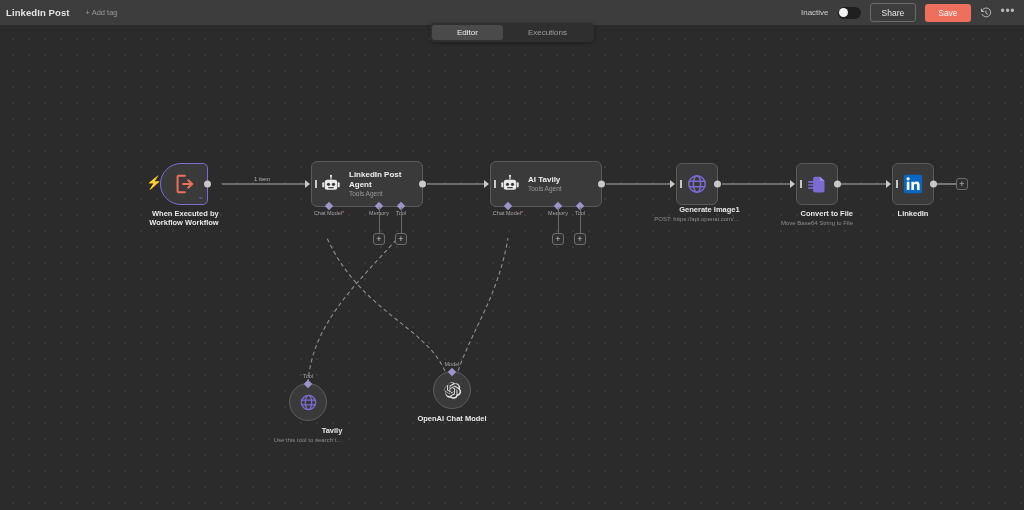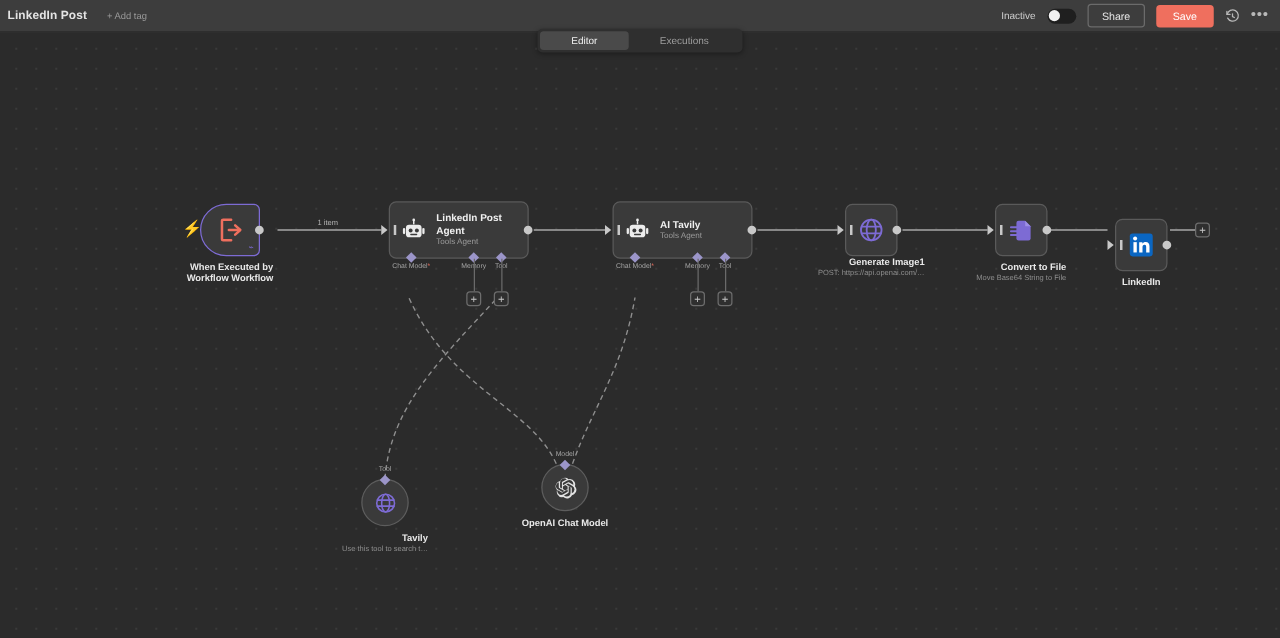--- a/index.html
+++ b/index.html
@@ -425,21 +425,21 @@
         <path d="M2 9h7M2 12.5h7M2 16h7" stroke="#7d6bd4" stroke-width="1.8" stroke-linecap="round" fill="none"></path>
       </svg>
       <div class="dot-out"></div>
     </div>
     <div class="node-caption" style="top:46px;">
       <div class="cap-title">Convert to File</div>
       <div class="cap-sub">Move Base64 String to File</div>
     </div>
   </div>
 
-  <div class="node" style="left:892px; top:137px;margin-top:12px;">
+  <div class="node" style="left:892px; top:137px;">
     <div class="node-box square-box">
       <div class="arrow-in"></div>
       <svg width="22" height="22" viewBox="0 0 24 24">
         <rect x="2" y="2" width="20" height="20" rx="2.5" fill="#0a66c2"></rect>
         <rect x="5.2" y="9.5" width="2.9" height="9" fill="#ffffff"></rect>
         <circle cx="6.65" cy="6.3" r="1.75" fill="#ffffff"></circle>
         <path d="M10.2 9.5h2.8v1.3c.5-.9 1.6-1.5 2.9-1.5 2.3 0 3.3 1.4 3.3 3.9v5.3h-2.9v-4.8c0-1.2-.4-1.9-1.4-1.9-1 0-1.8.7-1.8 2v4.7h-2.9z" fill="#ffffff"></path>
       </svg>
       <div class="dot-out"></div>
     </div>

